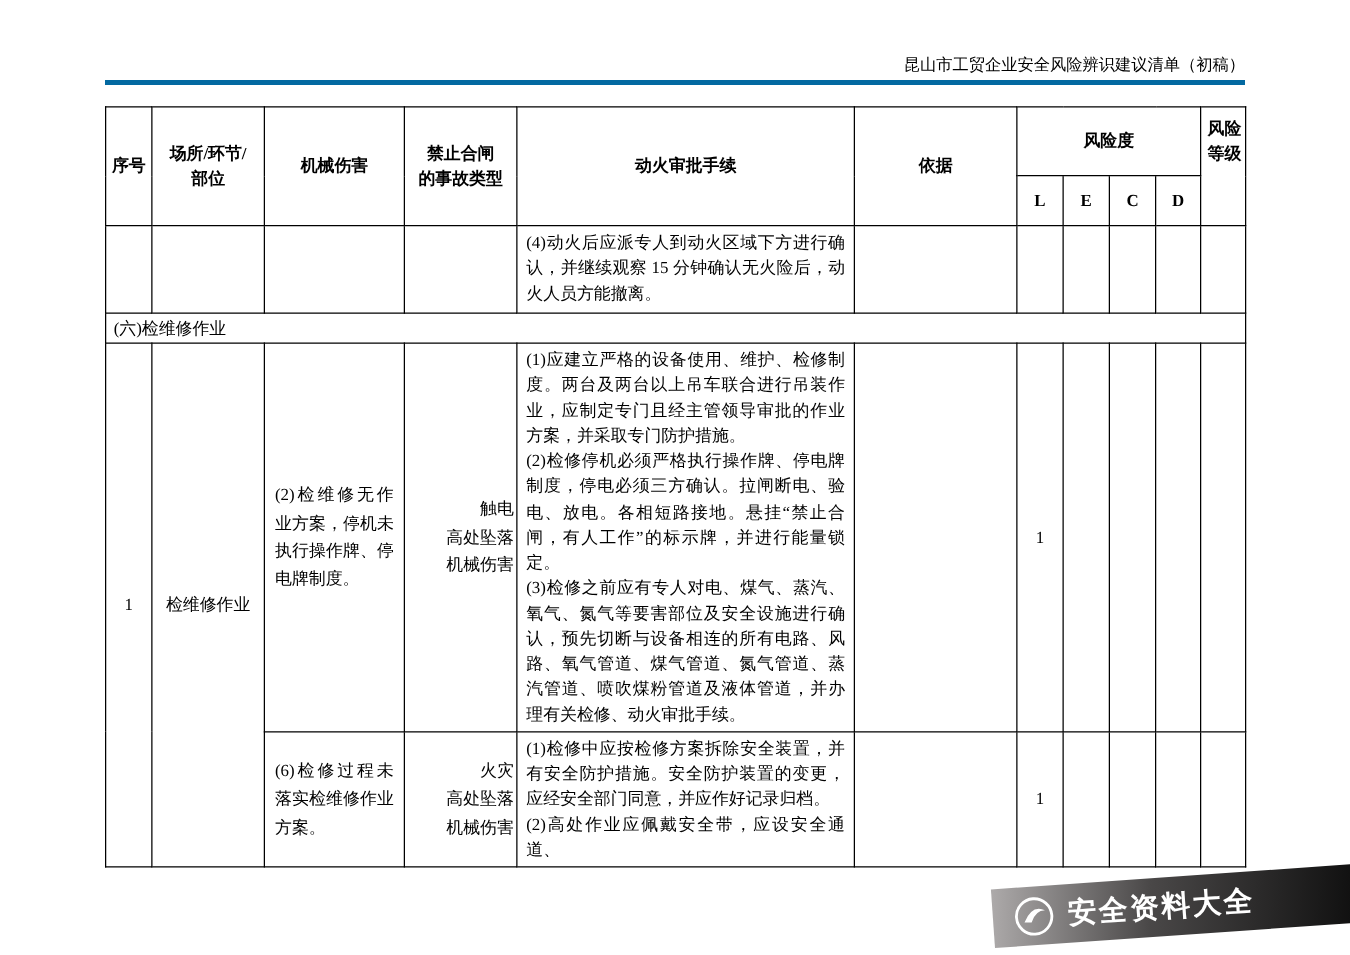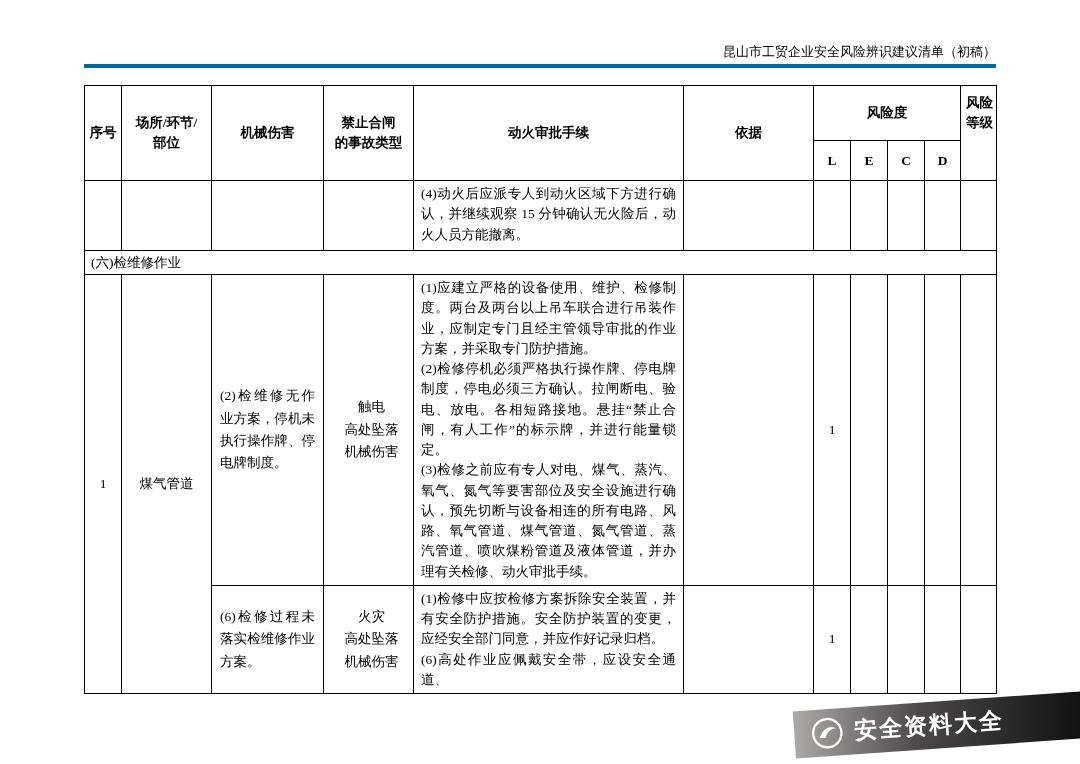--- a/index.html
+++ b/index.html
@@ -35,21 +35,21 @@
   td.c { text-align:center; vertical-align:middle; }
   td.measures {
     text-align:justify; vertical-align:top; white-space:pre-line;
     line-height:1.5; padding:3px 7px;
   }
   td.hazard {
     text-align:justify; vertical-align:middle; line-height:1.65;
     padding:2px 8px;
   }
   td.acc {
-    text-align:center; vertical-align:middle; white-space:pre-line;
+    text-align:right; vertical-align:middle; white-space:pre-line;
     line-height:1.65; padding:2px 2px 2px 8px;
   }
   td.section-cell { text-align:left; padding:2px 6px; vertical-align:middle; }
   .page-number {
     position:absolute; left:84px; top:681px; width:912px;
     text-align:center; font-size:12px;
   }
   .ribbon {
     position:absolute; right:-14px; bottom:16px; width:300px; height:47px;
     background:linear-gradient(95deg,#adaaaa 0%, #4a4848 42%, #0c0c0c 100%);
@@ -120,42 +120,42 @@
         <td class="c"></td>
         <td class="c"></td>
         <td class="c"></td>
         <td class="c"></td>
       </tr>
       <tr class="row-section">
         <td colspan="11" class="section-cell">(六)检维修作业</td>
       </tr>
       <tr class="row-g1">
         <td rowspan="2" class="c">1</td>
-        <td rowspan="2" class="c">煤气管道</td>
+        <td rowspan="2" class="c">检维修作业</td>
         <td class="hazard">(2)检维修无作业方案，停机未执行操作牌、停电牌制度。</td>
         <td class="acc">触电
 高处坠落
 机械伤害</td>
         <td class="measures">(1)应建立严格的设备使用、维护、检修制度。两台及两台以上吊车联合进行吊装作业，应制定专门且经主管领导审批的作业方案，并采取专门防护措施。
 (2)检修停机必须严格执行操作牌、停电牌制度，停电必须三方确认。拉闸断电、验电、放电。各相短路接地。悬挂“禁止合闸，有人工作”的标示牌，并进行能量锁定。
 (3)检修之前应有专人对电、煤气、蒸汽、氧气、氮气等要害部位及安全设施进行确认，预先切断与设备相连的所有电路、风路、氧气管道、煤气管道、氮气管道、蒸汽管道、喷吹煤粉管道及液体管道，并办理有关检修、动火审批手续。</td>
         <td class="c"></td>
         <td class="c">1</td>
         <td class="c"></td>
         <td class="c"></td>
         <td class="c"></td>
         <td class="c"></td>
       </tr>
       <tr class="row-g2">
         <td class="hazard">(6)检修过程未落实检维修作业方案。</td>
         <td class="acc">火灾
 高处坠落
 机械伤害</td>
         <td class="measures">(1)检修中应按检修方案拆除安全装置，并有安全防护措施。安全防护装置的变更，应经安全部门同意，并应作好记录归档。
-(6)高处作业应佩戴安全带，应设安全通道、</td>
+(2)高处作业应佩戴安全带，应设安全通道、</td>
         <td class="c"></td>
         <td class="c">1</td>
         <td class="c"></td>
         <td class="c"></td>
         <td class="c"></td>
         <td class="c"></td>
       </tr>
     </tbody>
   </table>
 

